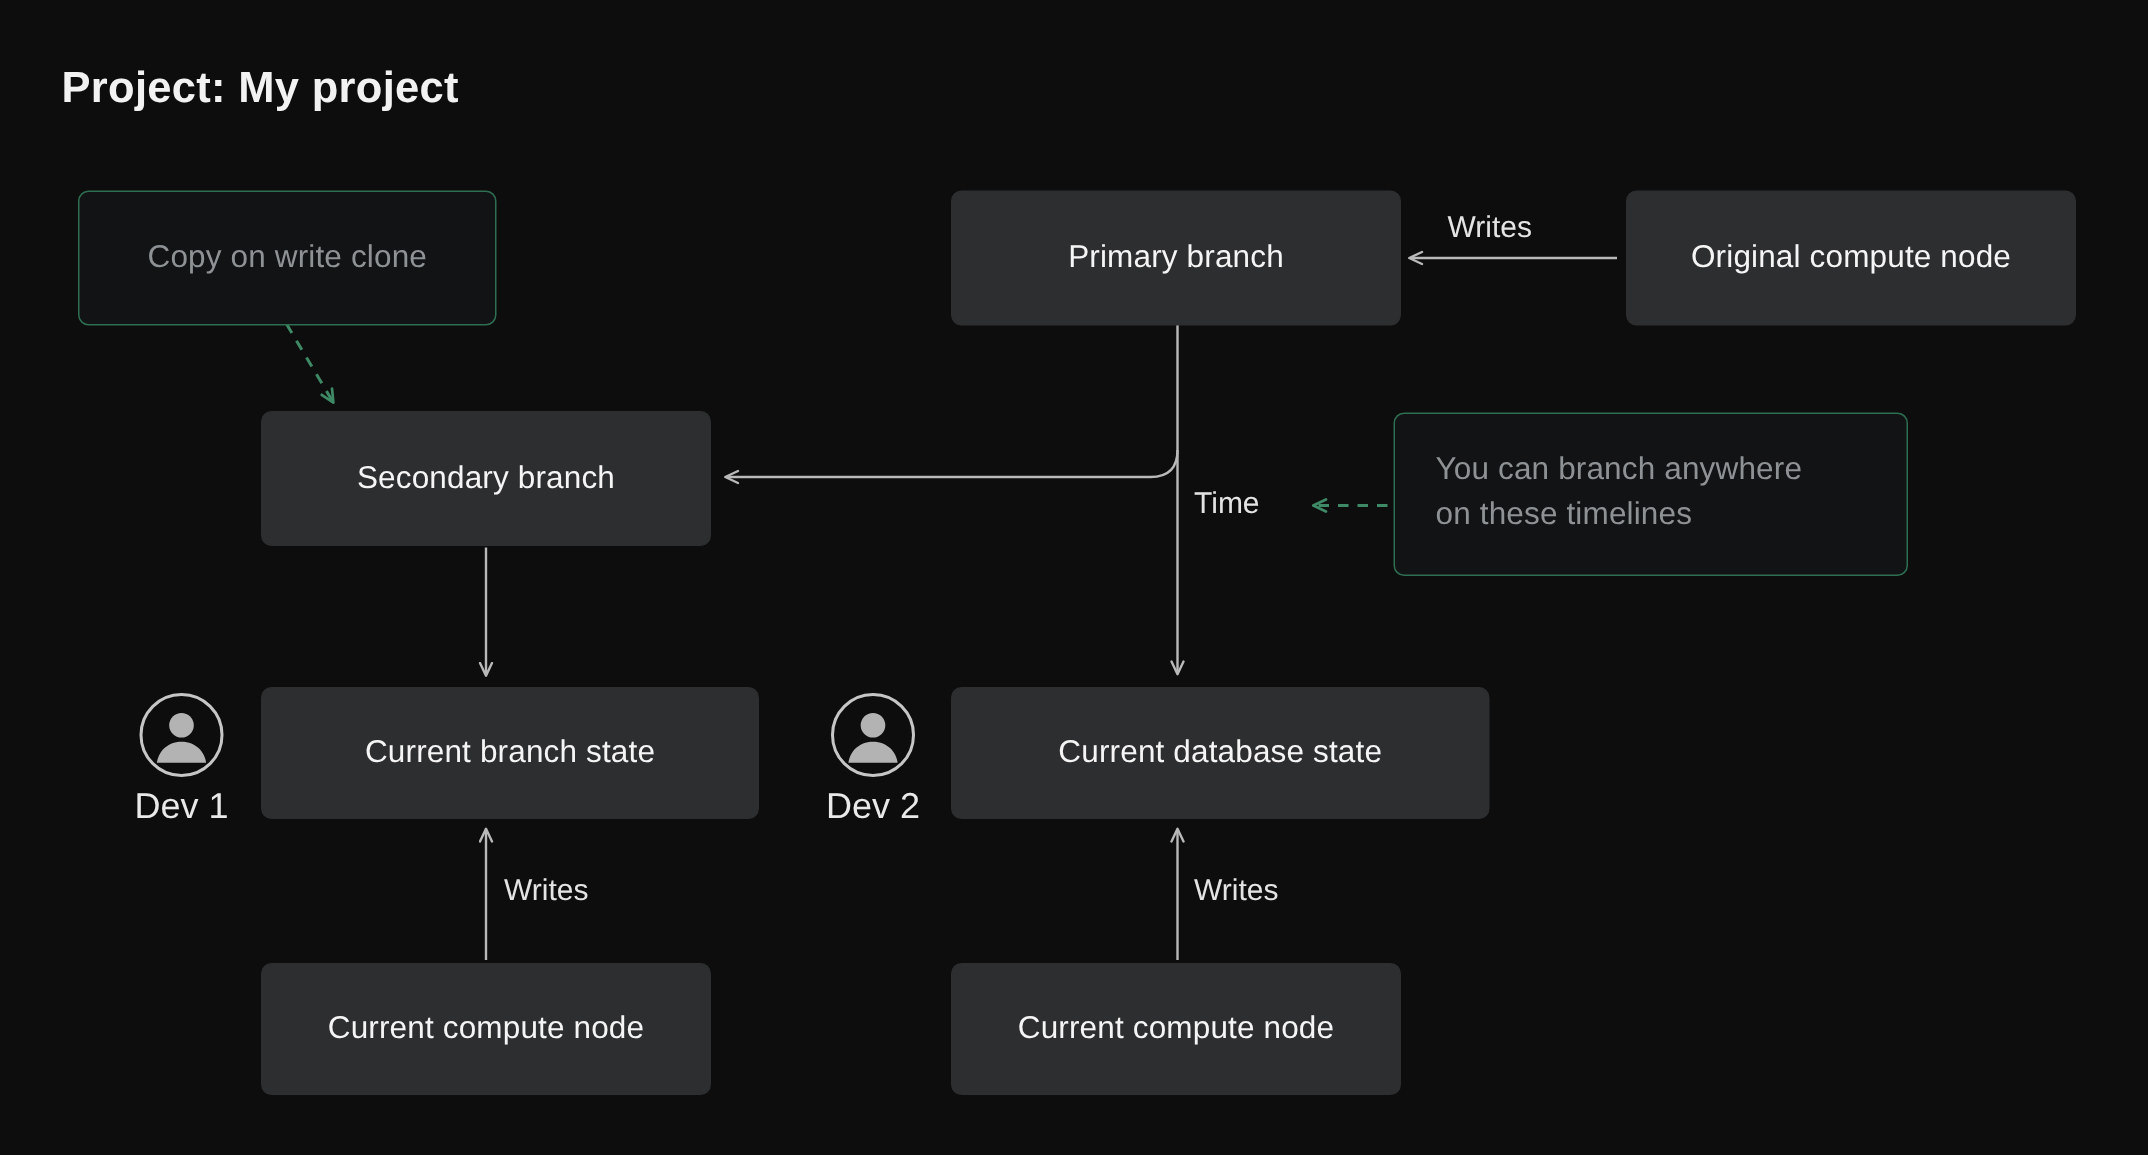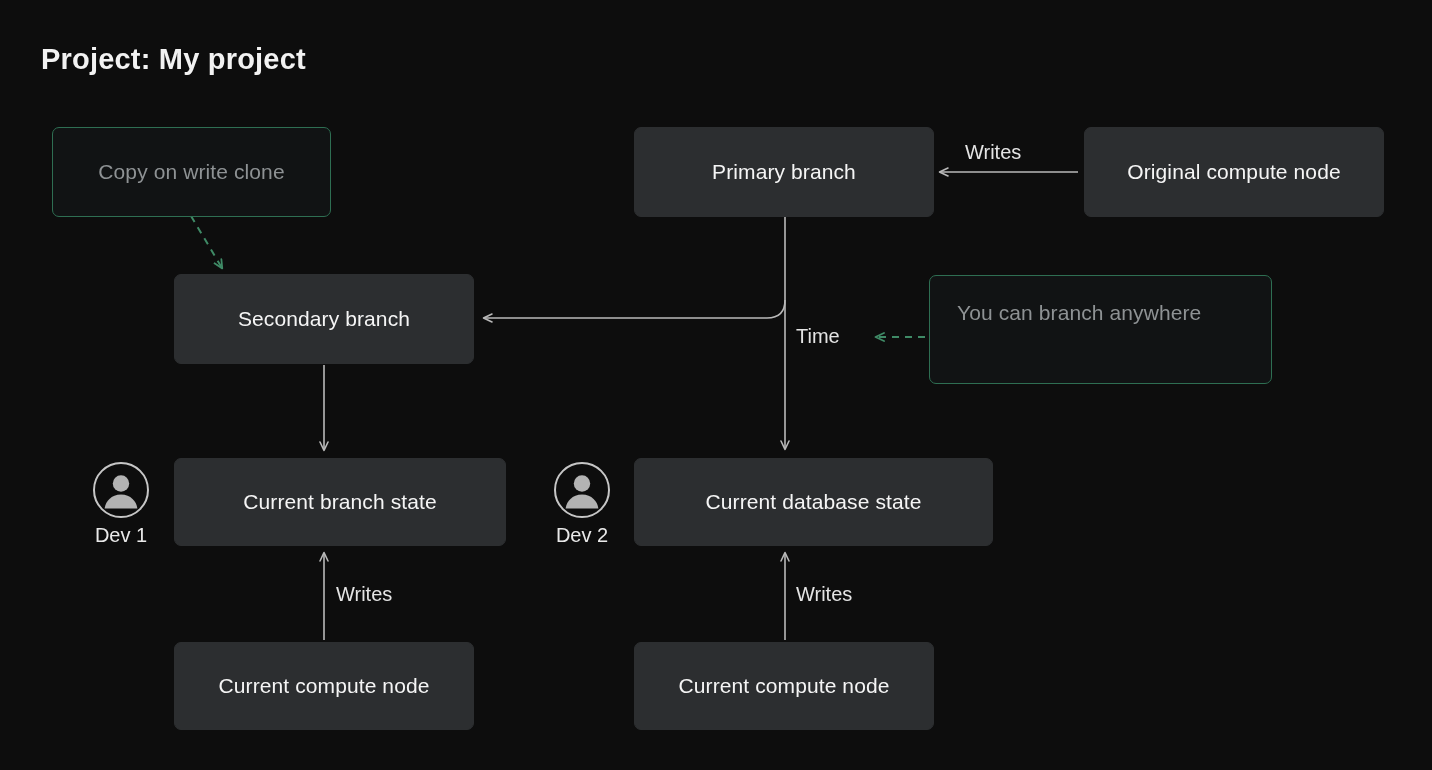--- a/index.html
+++ b/index.html
@@ -89,21 +89,21 @@
     display: flex;
     align-items: center;
     justify-content: center;
     overflow: hidden;
     position: relative;
   }
   .avatar svg { display: block; }
   .avatar-label {
     margin-top: 6px;
     color: #e9e9e9;
-    font-size: 20px;
+    font-size: 24px;
     white-space: nowrap;
   }
 </style>
 </head>
 <body>
 
 <div id="canvas">
 
   <div class="page-title">Project: My project</div>
 
@@ -145,20 +145,21 @@
   <div class="node solid" style="left:1084px; top:127px; width:300px; height:90px;justify-content:center;">
     <span>Original compute node</span>
   </div>
 
   <div class="node solid" style="left:174px; top:274px; width:300px; height:90px;justify-content:center;">
     <span>Secondary branch</span>
   </div>
 
   <div class="node outlined multiline" style="left:929px; top:275px; width:343px; height:109px;">
     <div>You can branch anywhere</div>
+    <div>on these timelines</div>
   </div>
 
   <div class="node solid" style="left:174px; top:458px; width:332px; height:88px;">
     <span>Current branch state</span>
   </div>
 
   <div class="node solid" style="left:634px; top:458px; width:359px; height:88px;">
     <span>Current database state</span>
   </div>
 

